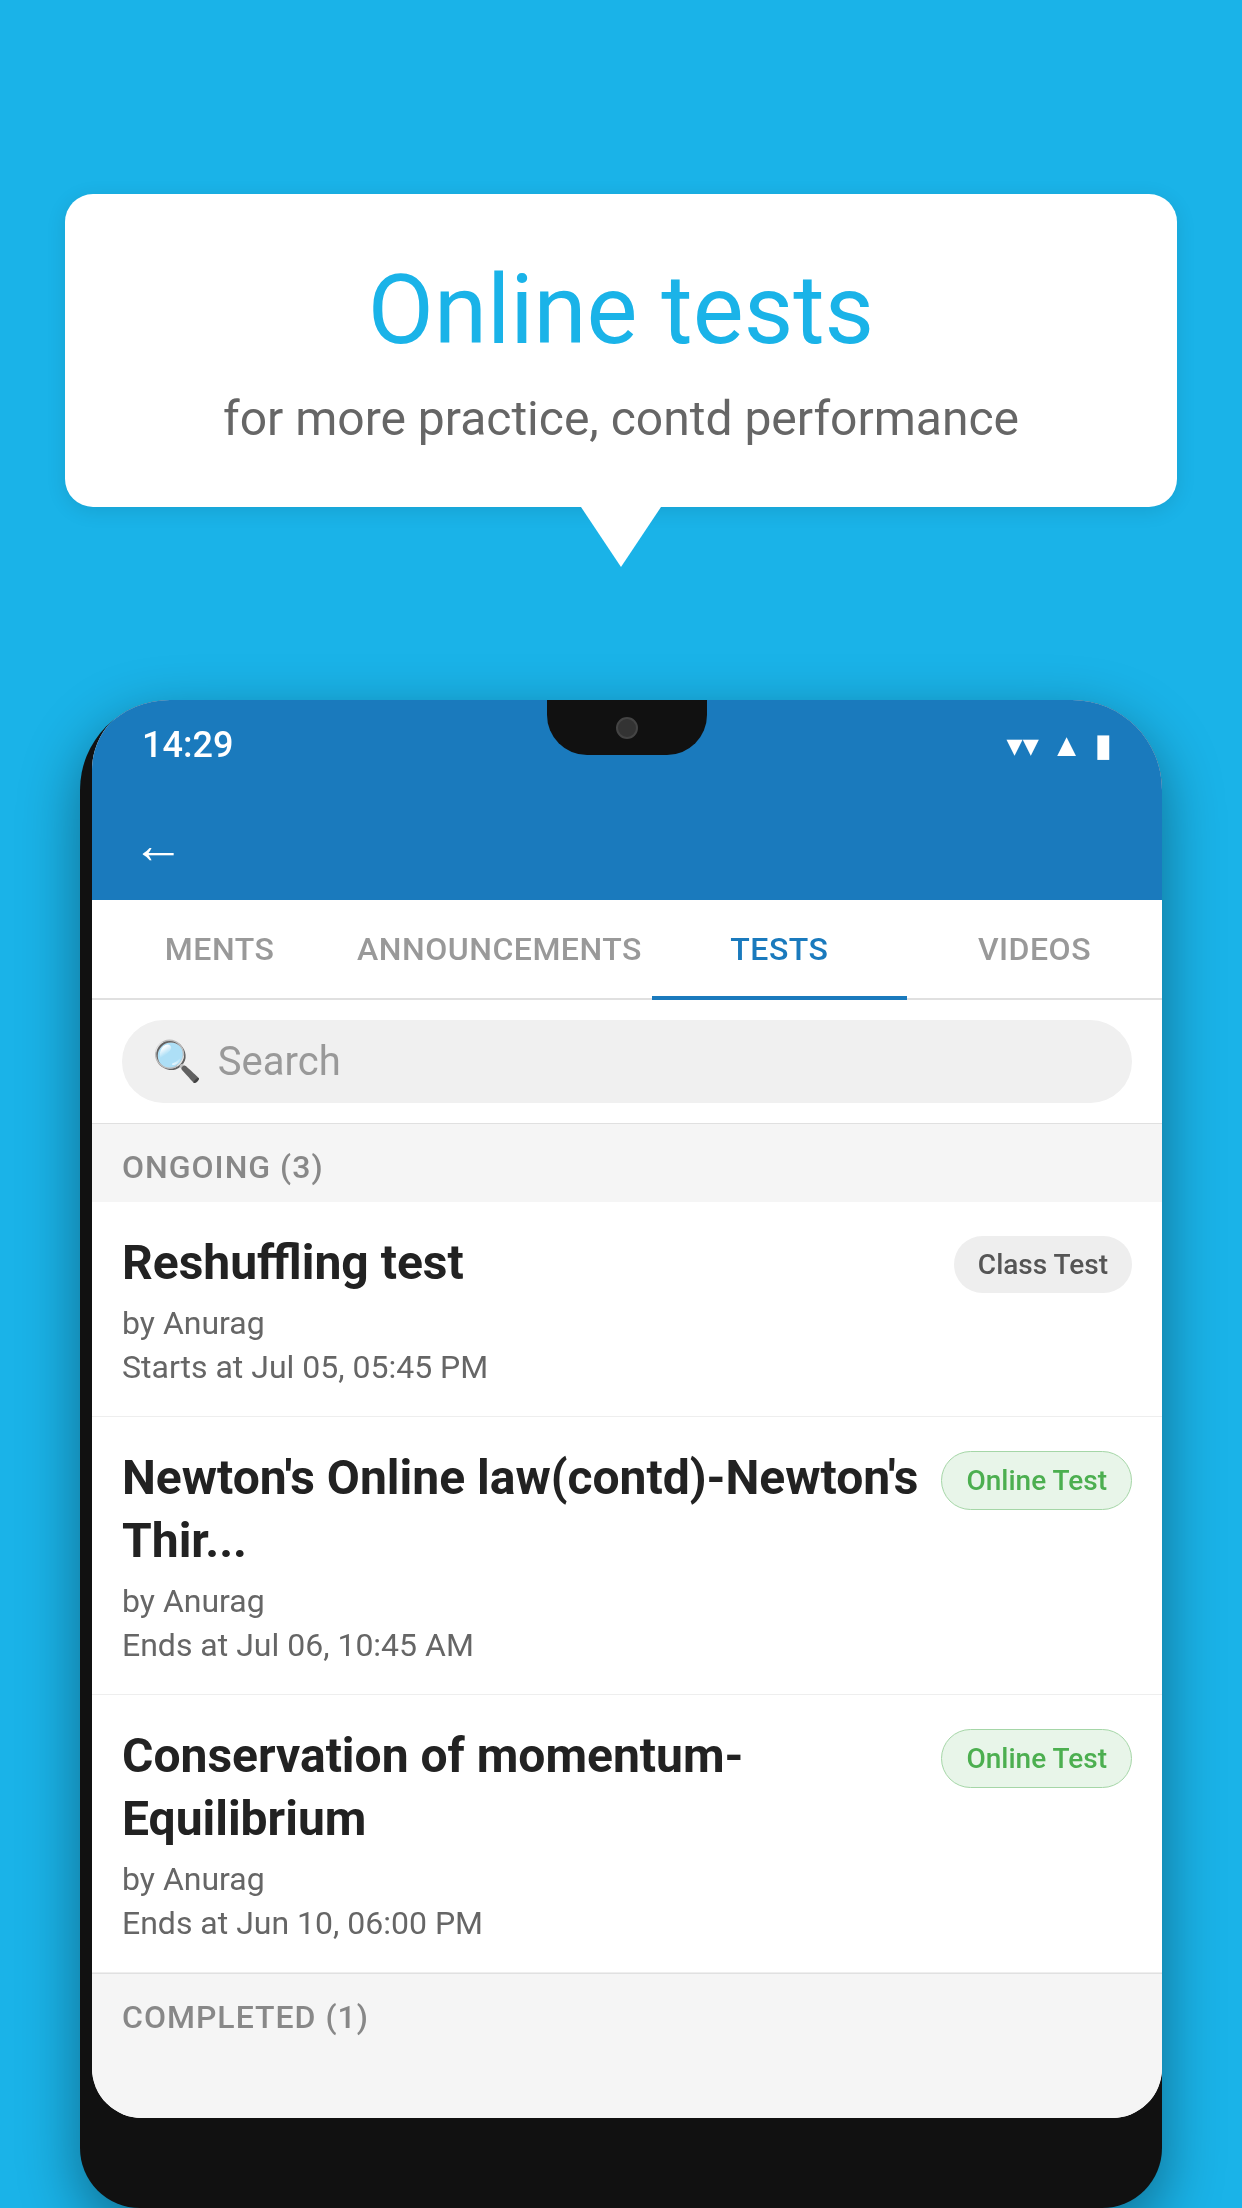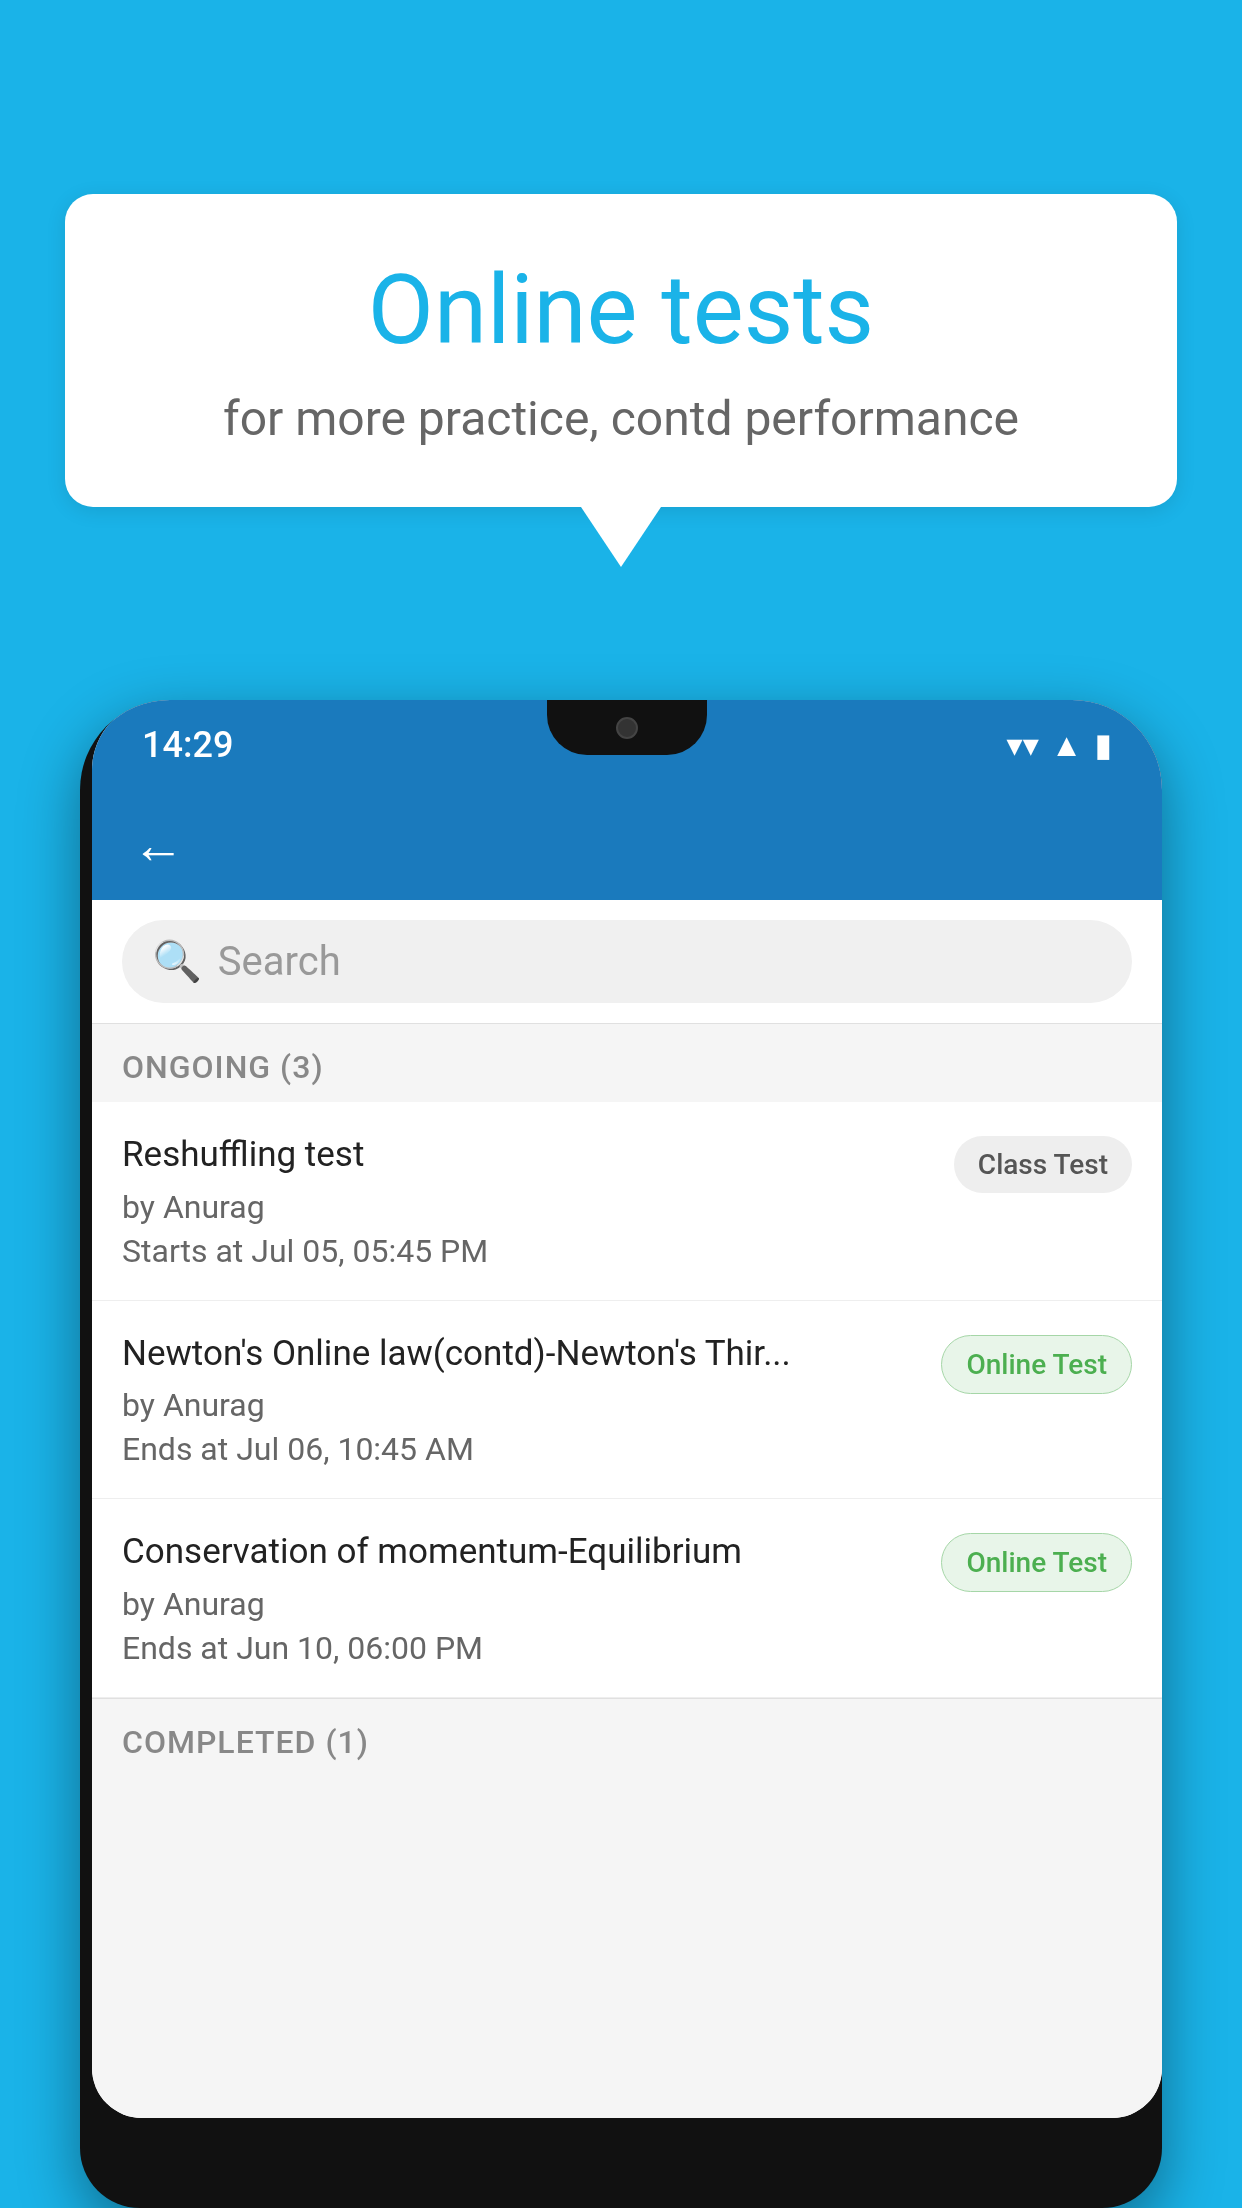--- a/index.html
+++ b/index.html
@@ -230,22 +230,22 @@
       justify-content: space-between;
       align-items: flex-start;
     }
 
     .test-info {
       flex: 1;
       margin-right: 20px;
     }
 
     .test-title {
-      font-size: 35px;
-      font-weight: 400;
+      font-size: 48px;
+      font-weight: 700;
       color: #222;
       margin-bottom: 10px;
       line-height: 1.3;
     }
 
     .test-author {
       font-size: 32px;
       color: #666;
       margin-bottom: 6px;
     }
@@ -317,20 +317,34 @@
         <span class="wifi-icon">▾▾</span>
         <span class="signal-icon">▲</span>
         <span class="battery-icon">▮</span>
       </div>
     </div>
 
     <div class="app-header">
       <span class="back-arrow">←</span>
     </div>
 
+    <div class="tabs-container">
+      <div class="tab">
+        <span>MENTS</span>
+      </div>
+      <div class="tab">
+        <span>ANNOUNCEMENTS</span>
+      </div>
+      <div class="tab active">
+        <span>TESTS</span>
+      </div>
+      <div class="tab">
+        <span>VIDEOS</span>
+      </div>
+    </div>
 
     <div class="phone-content">
 
       <div class="search-bar-container">
         <div class="search-bar">
           <span class="search-icon">🔍</span>
           <span class="search-placeholder">Search</span>
         </div>
       </div>
 

